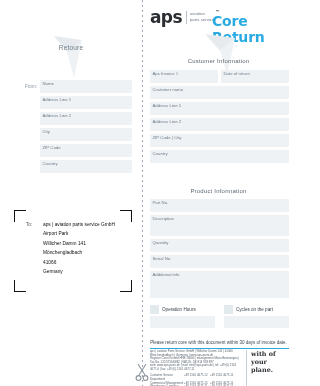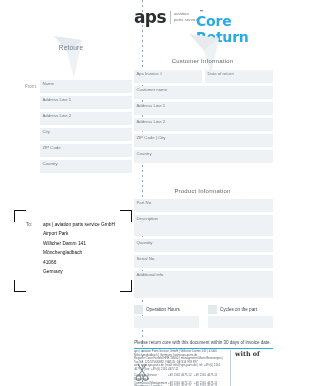--- a/index.html
+++ b/index.html
@@ -65,21 +65,21 @@
   .corner{position:absolute;width:11px;height:11px;border:1.4px solid #111;}
   .c-tl{left:0;top:0;border-right:0;border-bottom:0;}
   .c-tr{right:0;top:0;border-left:0;border-bottom:0;}
   .c-bl{left:0;bottom:0;border-right:0;border-top:0;}
   .c-br{right:0;bottom:0;border-left:0;border-top:0;}
   .to-label{position:absolute;left:12px;top:12px;font-size:4.6px;color:#4a5560;}
   .to-lines{position:absolute;left:29px;top:10px;}
   .to-lines div{font-size:4.8px;color:#111;line-height:9.4px;white-space:nowrap;}
 
   
-  .right{position:absolute;left:125px;top:0;width:155px;height:304px;}
+  .right{position:absolute;left:141px;top:0;width:155px;height:304px;}
   .brand{position:absolute;left:9px;top:10px;display:flex;align-items:flex-start;}
   .brand .aps{
     font-size:17px;font-weight:bold;color:#2b2f33;letter-spacing:-.6px;line-height:14px;
     font-family:"DejaVu Sans", sans-serif;
   }
   .brand .rule{width:1px;height:13px;background:#b9c2c9;margin:1px 3px 0 4px;}
   .brand .sub{line-height:5.6px;padding-top:1px;position:relative;}
   .brand .sub span{display:block;font-size:4.3px;color:#6d7883;white-space:nowrap;}
   .brand .swoosh{position:absolute;right:-5px;top:-2px;color:#8d98a2;font-size:5px;}
   .core-title{
@@ -331,16 +331,17 @@
           <div class="tr">
             <span class="n">Warehouse / Logistics</span>
             <span class="p">+49 2161 4677-21</span>
             <span class="f">+49 2161 4677-11</span>
           </div>
         </div>
       </div>
       <div class="footdiv"></div>
       <div>
         <div class="tagline">with of</div>
+        <div class="tagline">your plane.</div>
       </div>
     </div>
   </div>
 </div>
 
 </body></html>

